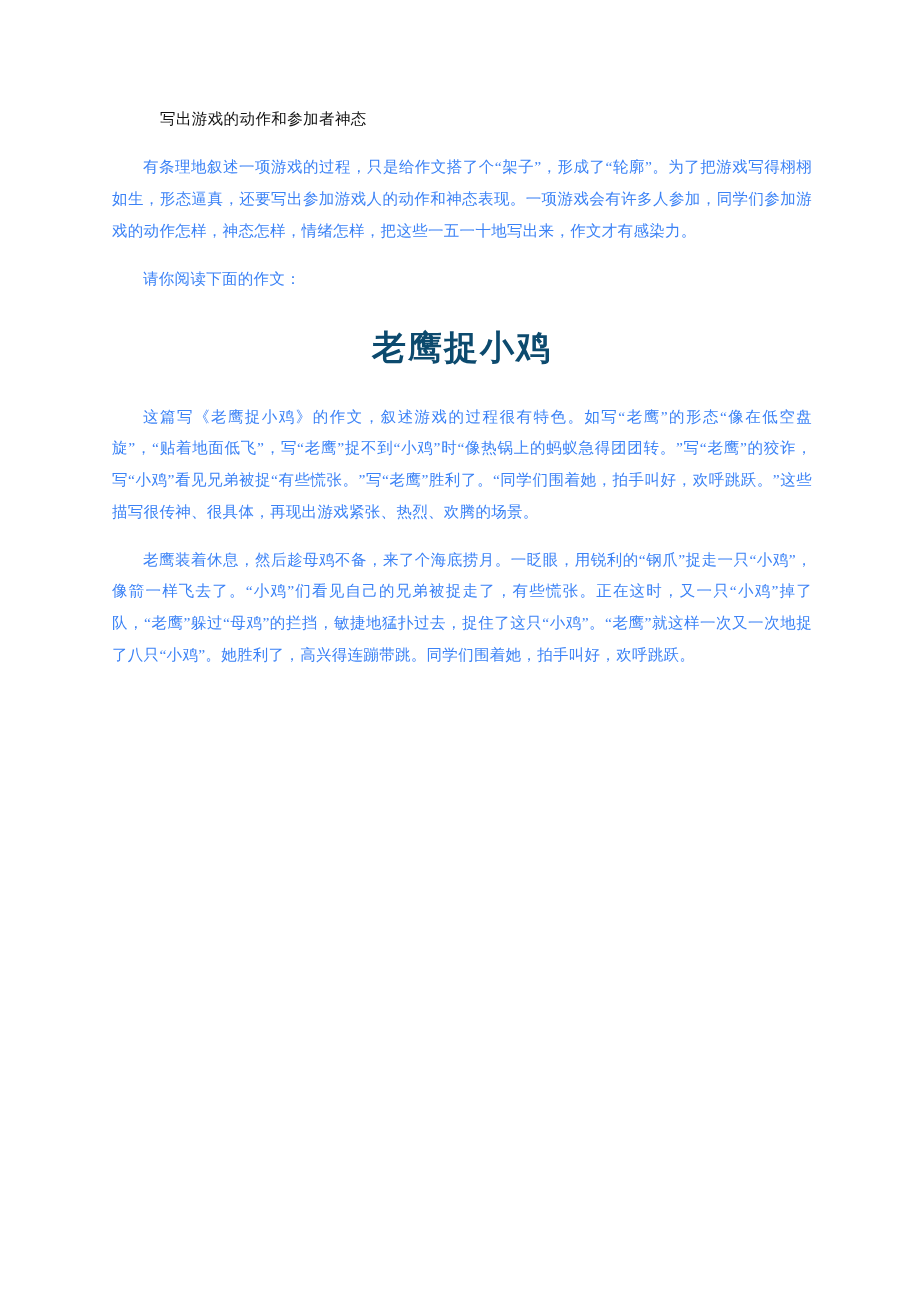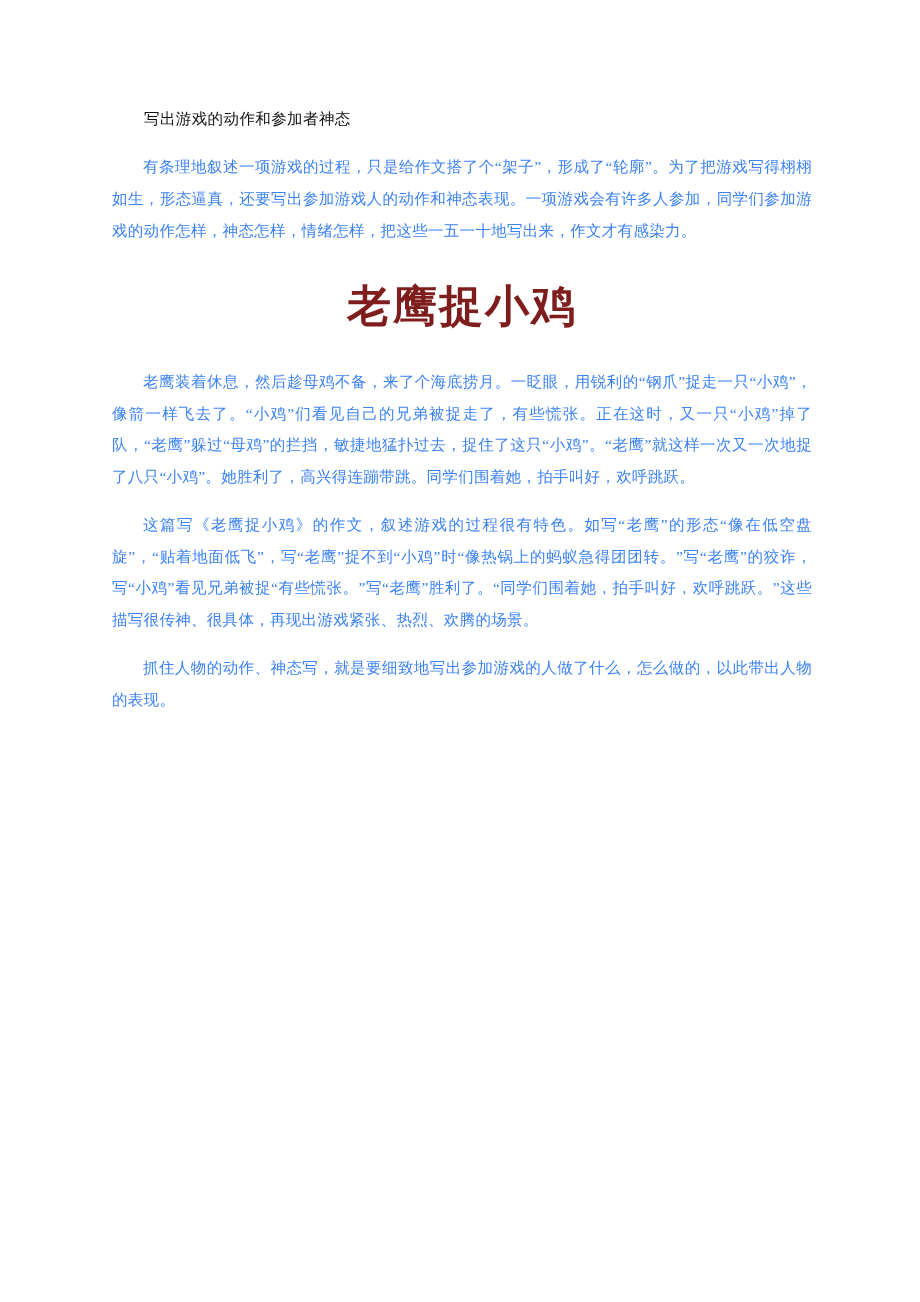--- a/index.html
+++ b/index.html
@@ -22,57 +22,57 @@
   .content {
     position: absolute;
     left: 112px;
     top: 104px;
     width: 700px;
   }
   .line-heading {
     font-size: 15.5px;
     line-height: 1.9;
     letter-spacing: 0.4px;
-    margin: 0 0 18px 32px;
+    margin: 0 0 18px 48px;
     color: #111;
   }
   p.para {
     font-size: 15.5px;
     line-height: 2.05;
     letter-spacing: 0.3px;
     text-align: justify;
     text-justify: inter-ideograph;
     margin: 0 0 16px 0;
     text-indent: 2em;
     color: #3b82f6;
   }
   h1.doc-title {
     font-family: "DejaVu Sans", "Liberation Sans", sans-serif;
     font-weight: bold;
-    font-size: 44px;
+    font-size: 34px;
     text-align: center;
     margin: 30px 0 30px 0;
     letter-spacing: 2px;
-    color: #7f1d1d;
+    color: #0c4a6e;
   }
 </style>
 </head>
 <body>
 
 <div class="page">
   <div class="content">
 
     <div class="line-heading">写出游戏的动作和参加者神态</div>
 
     <p class="para">有条理地叙述一项游戏的过程，只是给作文搭了个“架子”，形成了“轮廓”。为了把游戏写得栩栩如生，形态逼真，还要写出参加游戏人的动作和神态表现。一项游戏会有许多人参加，同学们参加游戏的动作怎样，神态怎样，情绪怎样，把这些一五一十地写出来，作文才有感染力。</p>
 
+    <p class="para">请你阅读下面的作文：</p>
 
     <h1 class="doc-title">老鹰捉小鸡</h1>
 
 
+    <p class="para">这篇写《老鹰捉小鸡》的作文，叙述游戏的过程很有特色。如写“老鹰”的形态“像在低空盘旋”，“贴着地面低飞”，写“老鹰”捉不到“小鸡”时“像热锅上的蚂蚁急得团团转。”写“老鹰”的狡诈，写“小鸡”看见兄弟被捉“有些慌张。”写“老鹰”胜利了。“同学们围着她，拍手叫好，欢呼跳跃。”这些描写很传神、很具体，再现出游戏紧张、热烈、欢腾的场景。</p>
+
     <p class="para">老鹰装着休息，然后趁母鸡不备，来了个海底捞月。一眨眼，用锐利的“钢爪”捉走一只“小鸡”，像箭一样飞去了。“小鸡”们看见自己的兄弟被捉走了，有些慌张。正在这时，又一只“小鸡”掉了队，“老鹰”躲过“母鸡”的拦挡，敏捷地猛扑过去，捉住了这只“小鸡”。“老鹰”就这样一次又一次地捉了八只“小鸡”。她胜利了，高兴得连蹦带跳。同学们围着她，拍手叫好，欢呼跳跃。</p>
 
-    <p class="para">这篇写《老鹰捉小鸡》的作文，叙述游戏的过程很有特色。如写“老鹰”的形态“像在低空盘旋”，“贴着地面低飞”，写“老鹰”捉不到“小鸡”时“像热锅上的蚂蚁急得团团转。”写“老鹰”的狡诈，写“小鸡”看见兄弟被捉“有些慌张。”写“老鹰”胜利了。“同学们围着她，拍手叫好，欢呼跳跃。”这些描写很传神、很具体，再现出游戏紧张、热烈、欢腾的场景。</p>
-
-    <p class="para">抓住人物的动作、神态写，就是要细致地写出参加游戏的人做了什么，怎么做的，以此带出人物的表现。</p>
 
   </div>
 </div>
 
 </body></html>

